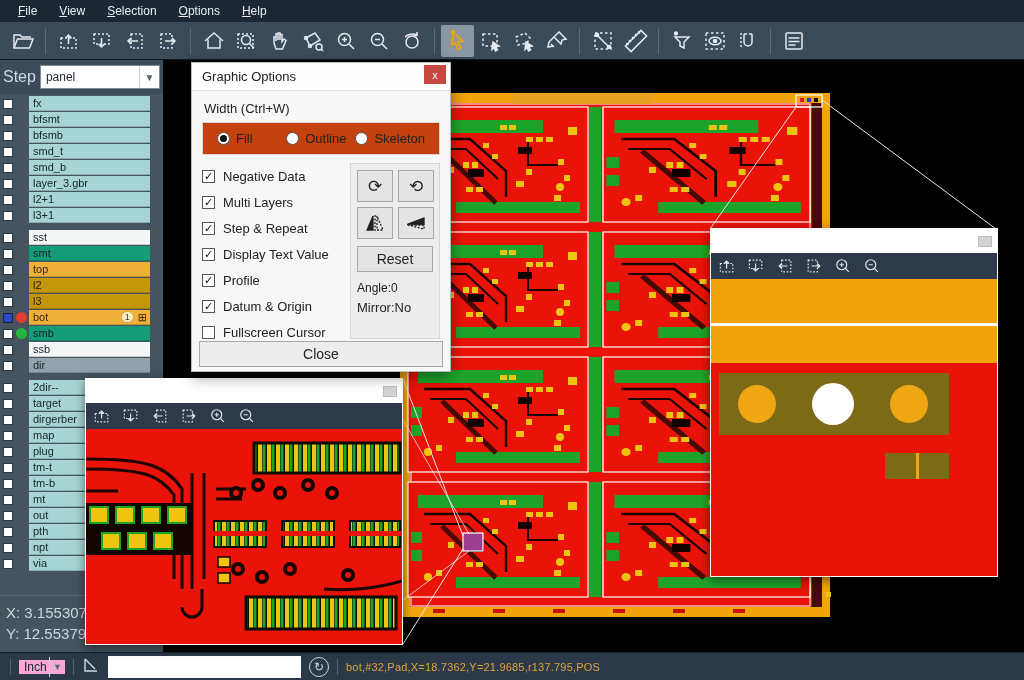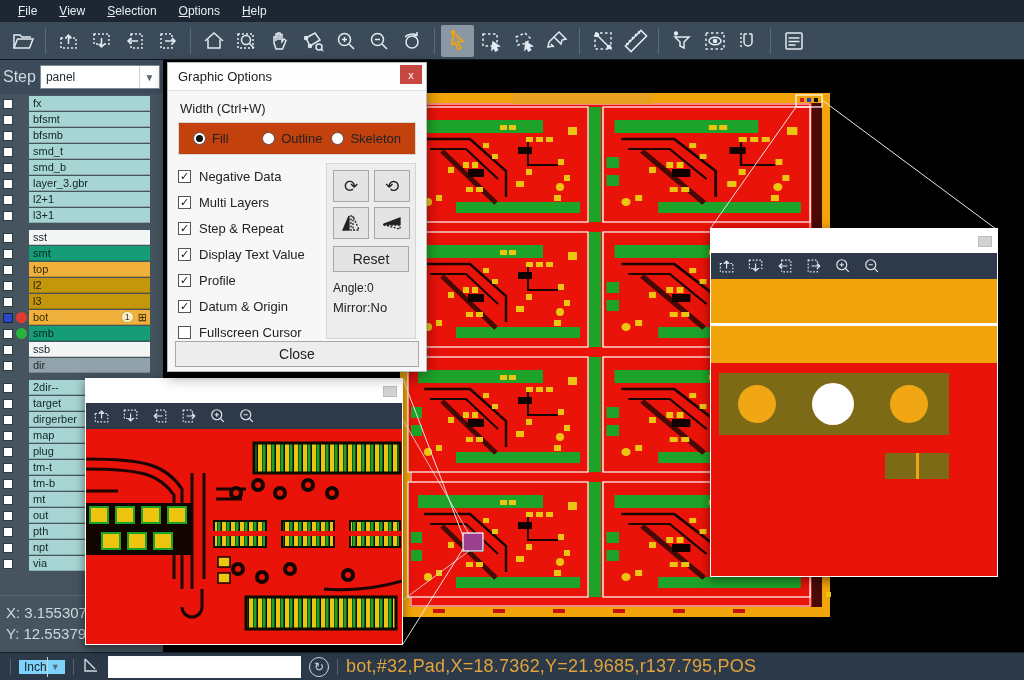--- a/index.html
+++ b/index.html
@@ -44,21 +44,21 @@
     justify-content:center; }
   .lr-grid { font-size:11px; color:#3a2a05; margin:0 3px 0 4px; line-height:1; }
   .group-gap { height:6px; }
   .coords { position:absolute; left:0; bottom:0; width:100%; border-top:1px solid #5a6a75;
     padding:6px 0 8px 6px; color:#cdd8de; font-size:15px; line-height:21px; }
 
   .canvas { position:relative; flex:1; background:#000; overflow:hidden; }
   .canvas svg { display:block; }
 
   
-  .dialog { position:absolute; left:167px; top:62px; width:260px; height:310px; background:#f7f7f7;
+  .dialog { position:absolute; left:191px; top:62px; width:260px; height:310px; background:#f7f7f7;
     border:1px solid #b5bcc1; box-shadow:0 4px 14px rgba(0,0,0,0.45); z-index:6; font-size:13px; color:#222; }
   .dlg-title { height:28px; background:#fdfdfd; border-bottom:1px solid #e3e3e3; display:flex;
     align-items:center; padding-left:10px; }
   .dlg-close { margin-left:auto; width:22px; height:19px; background:#c74840; color:#fff;
     font-size:11px; display:flex; align-items:center; justify-content:center; margin-right:4px; margin-top:-4px; }
   .dlg-body { padding:8px 10px 0 10px; position:relative; height:282px; }
   .dlg-widthlabel { margin:2px 0 6px 2px; }
   .dlg-radios { border:1px solid #d6d6d6; background:#c2410c; display:flex; padding:8px 14px; gap:4px; }
   .radio-item { display:flex; align-items:center; gap:6px; flex:1; }
   .radio-circ { width:13px; height:13px; border-radius:50%; border:1px solid #555; background:#fff;
@@ -89,29 +89,29 @@
   .pp-btn { width:14px; height:11px; background:#d2d2d2; border:1px solid #bcbcbc; }
   .pp-toolbar { height:26px; background:#2e3a49; display:flex; align-items:center; gap:9px; padding-left:6px; }
   .pp-toolbar svg { stroke:#dfe7ee; fill:none; stroke-width:1.4; }
   .popup-left { left:85px; top:378px; width:318px; height:267px; }
   .popup-right { left:710px; top:228px; width:288px; height:349px; }
 
   
   .statusbar { height:28px; background:#2b3948; display:flex; align-items:center; padding-left:10px;
     gap:8px; border-top:1px solid #16202b; }
   .sb-sep { width:1px; height:16px; background:#54636f; }
-  .unit-select { width:46px; height:14px; background:#7dd3fc; display:flex; align-items:center;
-    font-size:12px; color:#15222c; padding-left:5px; }
+  .unit-select { width:46px; height:14px; background:#f9a8d4; display:flex; align-items:center;
+    font-size:12px; color:#15222c; padding-left:5px; justify-content:space-between; }
   .unit-select .chev { width:16px; height:20px; border-left:1px solid #ccd4d8; color:#5a6a74;
     font-size:9px; display:flex; align-items:center; justify-content:center; }
   .sb-input { width:193px; height:22px; background:#fff; border:none; font-size:12px; padding:0 5px;
     color:#15222c; }
   .sb-sync { width:20px; height:20px; border:1.4px solid #cfd9e2; border-radius:50%; color:#cfd9e2;
     font-size:12px; display:flex; align-items:center; justify-content:center; }
-  .sb-info { color:#e2a33c; font-size:18px; letter-spacing:0.2px; }
+  .sb-info { color:#e2a33c; font-size:11px; letter-spacing:0.2px; }
   .sb-angle svg { stroke:#cfd9e2; fill:none; stroke-width:1.4; }
 </style>
 </head>
 <body>
 
 <div class="app">
 
   <div class="menubar">
       <span class="menu-item"><u>F</u>ile</span>
       <span class="menu-item"><u>V</u>iew</span>

